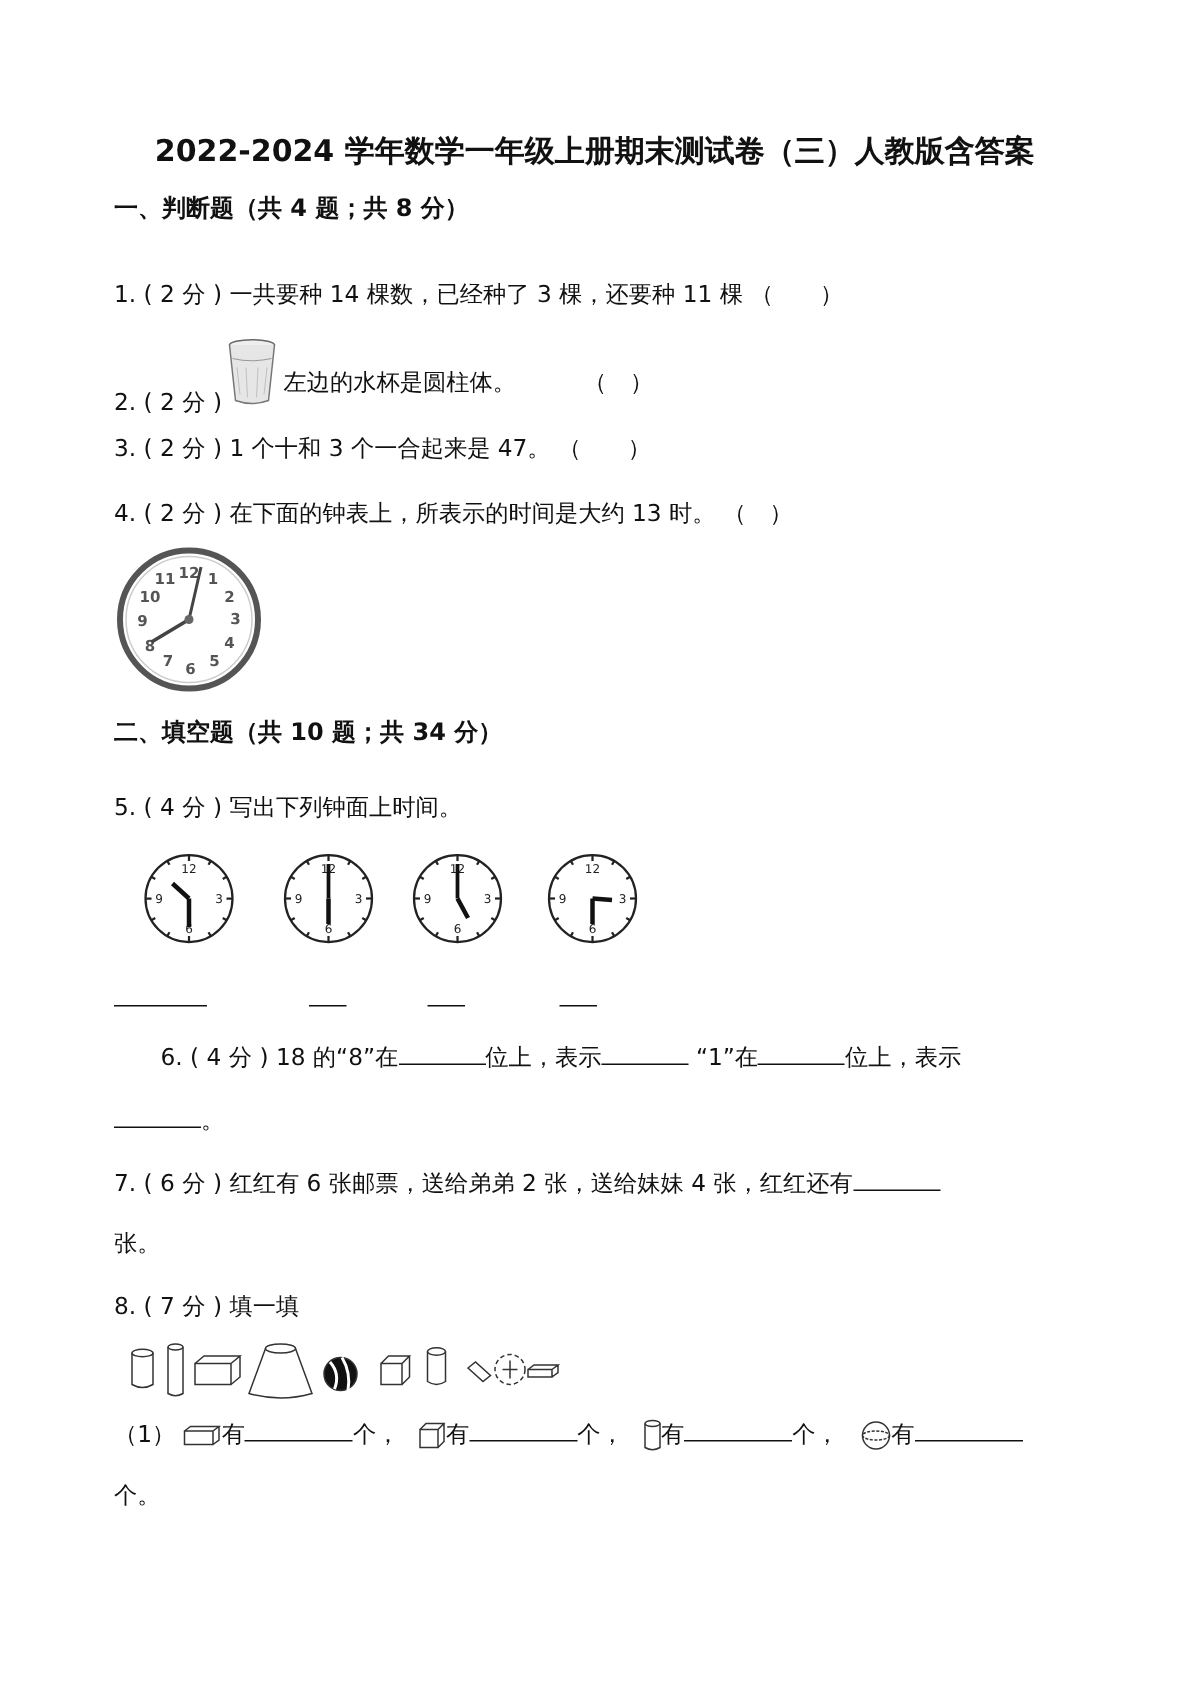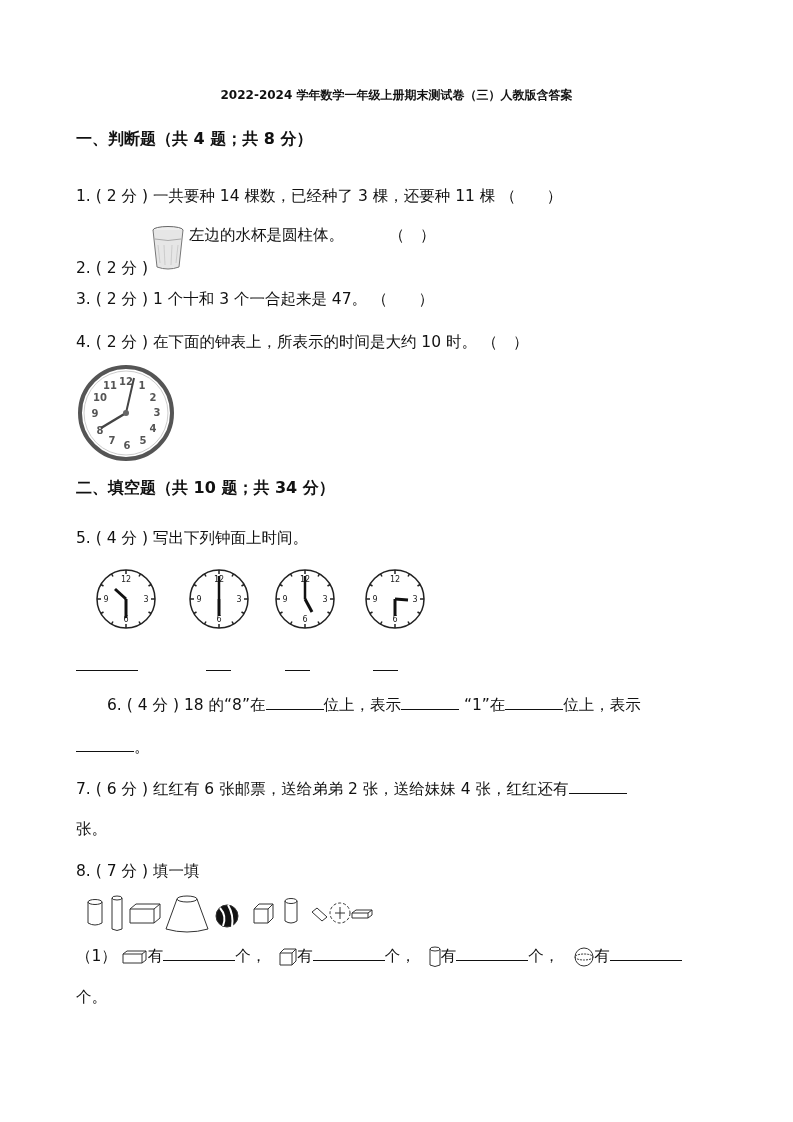--- a/index.html
+++ b/index.html
@@ -1,19 +1,19 @@
 <!DOCTYPE html>
 <html><head>
 <meta charset="utf-8">
 <style>
   html, body { margin:0; padding:0; background:#fff; }
   body { width:793px; height:1122px; position:relative; overflow:hidden;
          font-family:"DejaVu Sans","Liberation Sans",sans-serif; color:#111; }
   .abs { position:absolute; white-space:nowrap; }
-  .title { left:0; width:793px; top:87px; text-align:center; font-size:12px; font-weight:bold; }
+  .title { left:0; width:793px; top:87px; text-align:center; font-size:20px; font-weight:bold; }
   .section { font-size:16px; font-weight:bold; left:76px; }
   .q { font-size:15.5px; left:76px; line-height:22px; }
   .blank { display:inline-block; border-bottom:1.3px solid #111; height:16px; vertical-align:baseline; }
   .paren { display:inline-block; }
   svg { display:block; }
   .inl { display:inline-block; vertical-align:middle; }
 </style>
 </head>
 <body>
 
@@ -33,36 +33,36 @@
   <span>( 2 分 )</span>
 </div>
 <div class="abs" style="left:150px; top:225px;">
   <svg width="36" height="46" viewBox="0 0 36 46">
     <ellipse cx="18" cy="5" rx="15" ry="3.5" fill="#eee" stroke="#666" stroke-width="1"></ellipse>
     <path d="M3 5 L7 42 Q18 46 29 42 L33 5" fill="#e6e6e6" stroke="#777" stroke-width="1"></path>
     <path d="M5 14 Q18 17 31 14" fill="none" stroke="#999" stroke-width="0.8"></path>
     <path d="M8 20 L10 38 M14 20 L15 40 M22 20 L21 40 M28 20 L26 38" stroke="#bbb" stroke-width="0.6"></path>
   </svg>
 </div>
-<div class="abs q" style="left:189px; top:224px;text-align:center;">
+<div class="abs q" style="left:189px; top:244px;text-align:center;">
   <span>左边的水杯是圆柱体。</span>
   <span class="paren" style="margin-left:40px;">（　）</span>
 </div>
 
 <div class="abs q" style="top:288px;">
   <span>3.</span>
   <span>( 2 分 )</span>
   <span>1 个十和 3 个一合起来是 47。</span>
   <span class="paren">（　　）</span>
 </div>
 
 <div class="abs q" style="top:331px;">
   <span>4.</span>
   <span>( 2 分 )</span>
-  <span>在下面的钟表上，所表示的时间是大约 10 时。</span>
+  <span>在下面的钟表上，所表示的时间是大约 13 时。</span>
   <span class="paren">（　）</span>
 </div>
 <div class="abs" style="left:77px; top:364px;">
   <svg width="98" height="98" viewBox="0 0 98 98">
     <circle cx="49" cy="49" r="46" fill="#fff" stroke="#555" stroke-width="4"></circle>
     <circle cx="49" cy="49" r="42" fill="#fff" stroke="#ccc" stroke-width="1"></circle>
     <g font-family="DejaVu Sans, sans-serif" font-size="10" font-weight="bold" fill="#555" text-anchor="middle">
       <text x="49" y="21">12</text>
         <text x="65" y="25">1</text>
         <text x="76" y="37">2</text>

